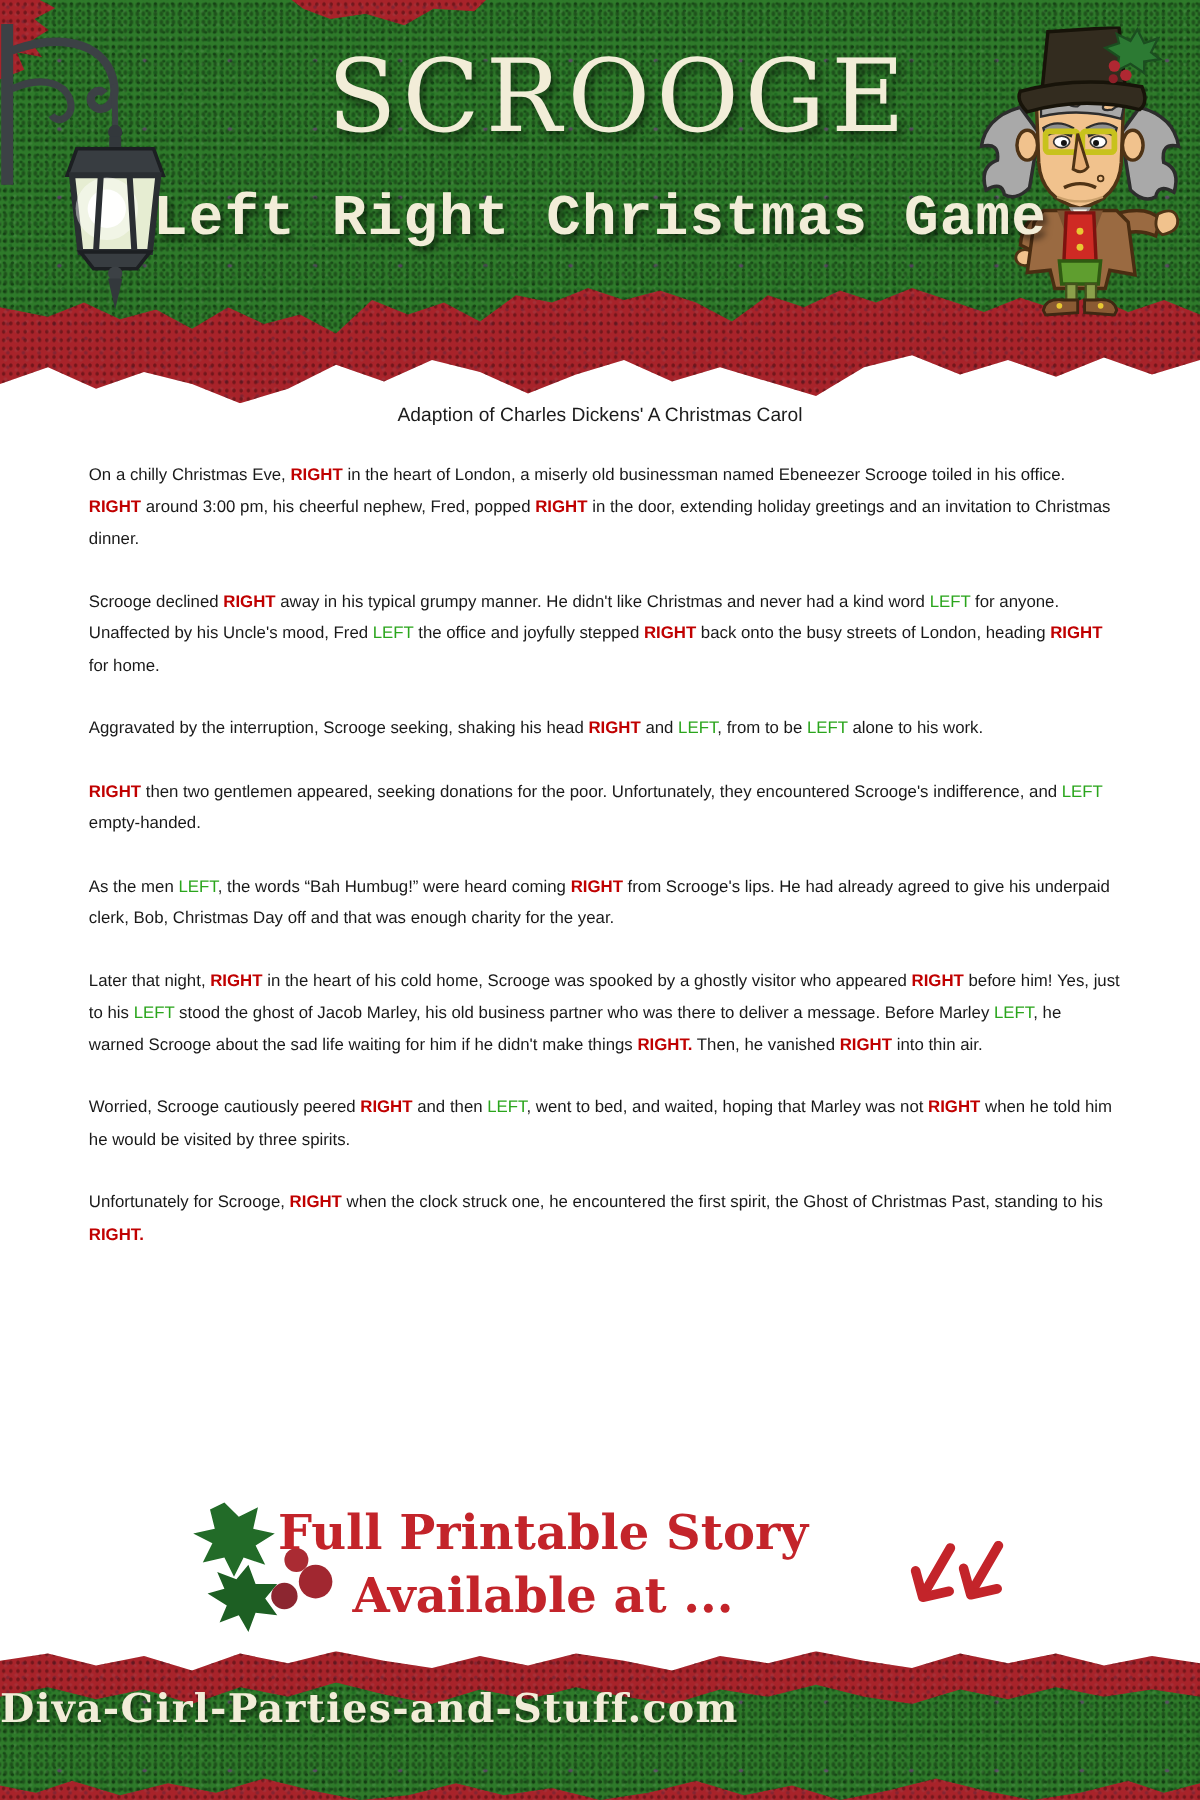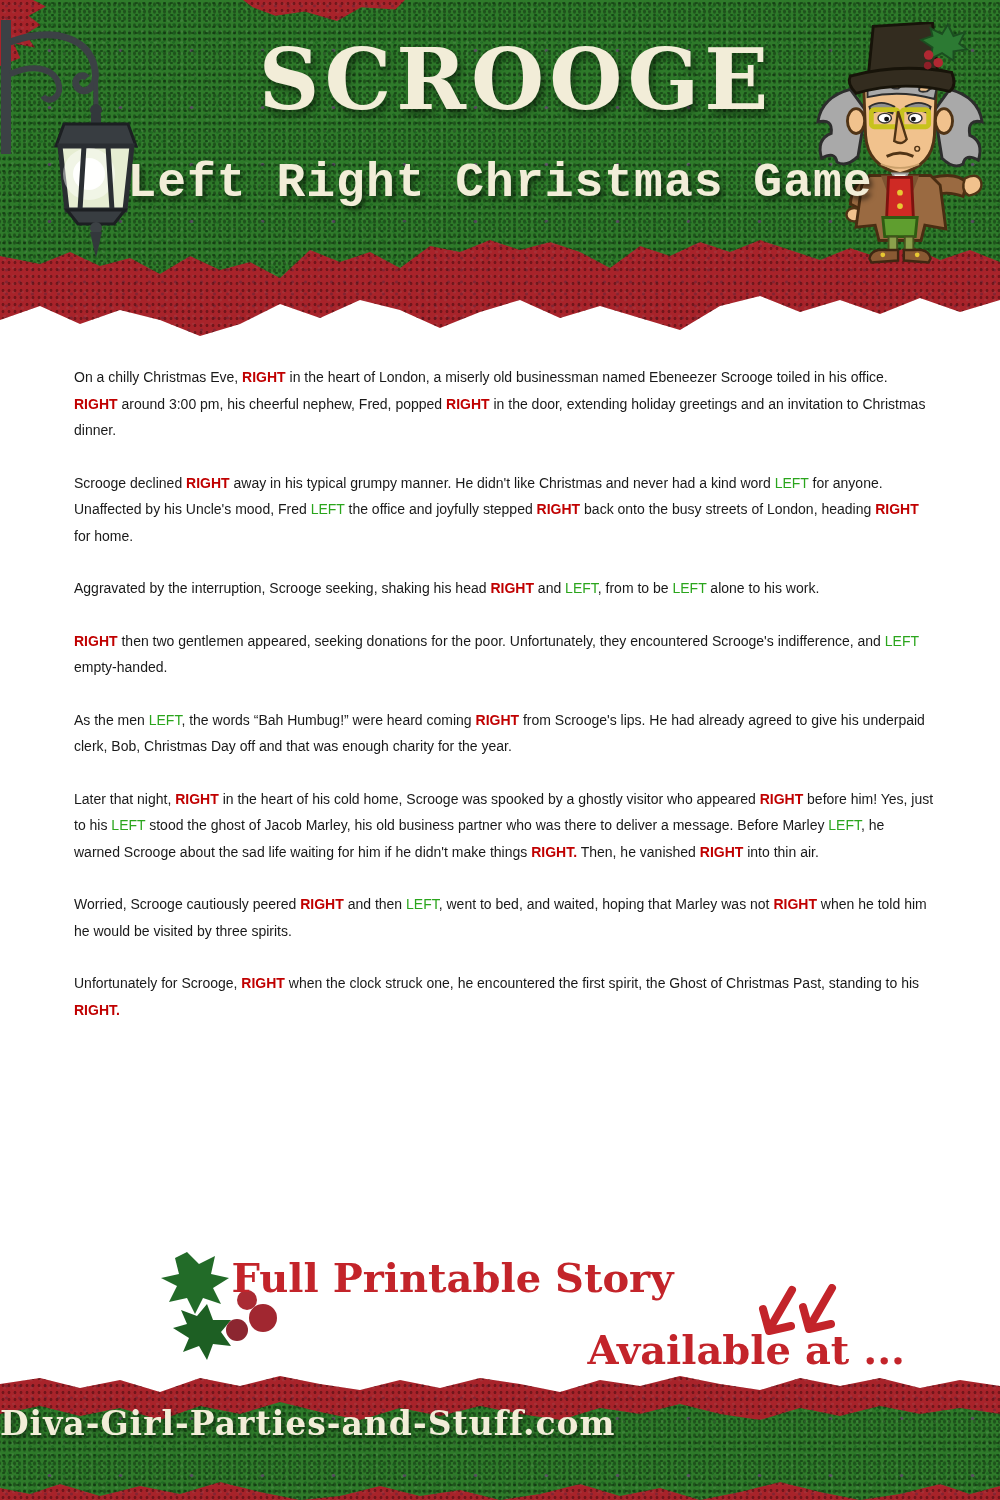--- a/index.html
+++ b/index.html
@@ -39,40 +39,40 @@
       82% 260px,79% 250px,76% 240px,73% 252px,70% 242px,67% 256px,64% 246px,61% 268px,58% 252px,
       55% 242px,52% 250px,49% 240px,46% 252px,43% 246px,40% 268px,37% 252px,34% 262px,31% 250px,
       28% 278px,25% 262px,22% 270px,19% 256px,16% 274px,13% 258px,10% 266px,7% 252px,4% 264px,0 256px);}
   .blob-tl{position:absolute;top:0;left:0;width:46px;height:66px;z-index:3;
     clip-path:polygon(0 0,72% 0,100% 10%,62% 24%,88% 38%,55% 52%,76% 72%,30% 66%,44% 88%,0 100%);}
   .blob-tm{position:absolute;top:0;left:243px;width:162px;height:21px;z-index:3;
     clip-path:polygon(0 0,100% 0,94% 45%,73% 35%,58% 100%,38% 55%,20% 75%,6% 35%);}
   .lamp{position:absolute;top:12px;left:0;z-index:3;}
   .scrooge{position:absolute;top:22px;right:14px;z-index:4;}
   .titles{position:absolute;top:30px;left:0;width:100%;text-align:center;z-index:4;}
-  .title{font-family:"DejaVu Serif",serif;font-weight:700;font-size:84px;line-height:100px;
+  .title{font-family:"DejaVu Serif",serif;font-weight:400;font-size:84px;line-height:100px;
          letter-spacing:5px;color:var(--cream,#f2edd8);text-shadow:3px 5px 7px rgba(0,0,0,.5);padding-left:32px;}
   .subtitle{margin-top:26px;font-family:Liberation Mono, monospace;font-weight:700;font-size:48px;
          color:var(--cream,#f2edd8);letter-spacing:1px;text-shadow:3px 4px 5px rgba(0,0,0,.55);}
 
   
   .story{position:absolute;top:338px;left:0;width:1000px;z-index:1;}
   .adaption{text-align:center;font-size:16px;color:#1c1c1c;}
   .paragraphs{margin-top:26px;padding:0 66px 0 74px;font-size:14px;line-height:26.5px;color:#191919;}
   .paragraphs p{margin:0 0 26px 0;}
   .wr{color:var(--right-word,#c00000);font-weight:700;}
   .wl{color:var(--left-word,#2aa51c);font-weight:400;}
 
   
   .promo{position:absolute;top:1248px;left:0;width:905px;height:125px;z-index:2;}
   .holly{position:absolute;left:143px;top:0;}
   .promo-text{position:absolute;left:0;top:6px;width:100%;text-align:center;
       font-family:"DejaVu Serif",serif;font-weight:700;color:var(--promo-red,#c3242a);}
   .promo-line1{font-size:40px;line-height:48px;}
-  .promo-line2{font-size:40px;line-height:48px;margin-top:24px;text-align:right;}
+  .promo-line2{font-size:40px;line-height:48px;margin-top:4px;}
   .arrows{position:absolute;left:750px;top:36px;}
 
   
   .bottom-band{position:absolute;top:1368px;left:0;width:1000px;height:132px;}
   .band-red{position:absolute;top:0;left:0;width:100%;height:132px;z-index:1;
     clip-path:polygon(0 16px,4% 10px,8% 20px,12% 12px,16% 24px,20% 10px,24% 18px,28% 8px,32% 16px,
       36% 22px,40% 12px,44% 20px,48% 10px,52% 16px,56% 24px,60% 12px,64% 18px,68% 8px,72% 16px,
       76% 22px,80% 10px,84% 18px,88% 10px,92% 20px,96% 12px,100% 18px,100% 100%,0 100%);}
   .band-green{position:absolute;top:0;left:0;width:100%;height:132px;z-index:2;
     clip-path:polygon(0 46px,4% 38px,8% 48px,12% 40px,16% 52px,20% 38px,24% 46px,28% 34px,32% 44px,
@@ -160,20 +160,21 @@
       <circle cx="108" cy="243" r="2.5" fill="#e8c832"></circle>
     </svg>
 
     <div class="titles">
       <div class="title">SCROOGE</div>
       <div class="subtitle">Left Right Christmas Game</div>
     </div>
   </div>
 
   <div class="story">
+    <div class="adaption">Adaption of Charles Dickens' A Christmas Carol</div>
     <div class="paragraphs">
         <p><span>On a chilly Christmas Eve, </span><span class="wr">RIGHT</span><span> in the heart of London, a miserly old businessman named Ebeneezer Scrooge toiled in his office. </span><span class="wr">RIGHT</span><span> around 3:00 pm, his cheerful nephew, Fred, popped </span><span class="wr">RIGHT</span><span> in the door, extending holiday greetings and an invitation to Christmas dinner.</span></p>
         <p><span>Scrooge declined </span><span class="wr">RIGHT</span><span> away in his typical grumpy manner. He didn't like Christmas and never had a kind word </span><span class="wl">LEFT</span><span> for anyone.  Unaffected by his Uncle's mood, Fred </span><span class="wl">LEFT</span><span> the office and joyfully stepped </span><span class="wr">RIGHT</span><span> back onto the busy streets of London, heading </span><span class="wr">RIGHT</span><span> for home.</span></p>
         <p><span>Aggravated by the interruption, Scrooge seeking, shaking his head </span><span class="wr">RIGHT</span><span> and </span><span class="wl">LEFT</span><span>, from to be </span><span class="wl">LEFT</span><span> alone to his work.</span></p>
         <p><span class="wr">RIGHT</span><span> then two gentlemen appeared, seeking donations for the poor.  Unfortunately, they encountered Scrooge's indifference, and </span><span class="wl">LEFT</span><span> empty-handed.</span></p>
         <p><span>As the men </span><span class="wl">LEFT</span><span>, the words “Bah Humbug!” were heard coming </span><span class="wr">RIGHT</span><span> from Scrooge's lips. He had already agreed to give his underpaid clerk, Bob, Christmas Day off and that was enough charity for the year.</span></p>
         <p><span>Later that night, </span><span class="wr">RIGHT</span><span> in the heart of his cold home, Scrooge was spooked by a ghostly visitor who appeared </span><span class="wr">RIGHT</span><span> before him! Yes, just to his </span><span class="wl">LEFT</span><span> stood the ghost of Jacob Marley, his old business partner who was there to deliver a message. Before Marley </span><span class="wl">LEFT</span><span>, he warned Scrooge about the sad life waiting for him if he didn't make things </span><span class="wr">RIGHT.</span><span> Then, he vanished </span><span class="wr">RIGHT</span><span> into thin air.</span></p>
         <p><span>Worried, Scrooge cautiously peered </span><span class="wr">RIGHT</span><span> and then </span><span class="wl">LEFT</span><span>, went to bed, and waited, hoping that Marley was not </span><span class="wr">RIGHT</span><span> when he told him he would be visited by three spirits.</span></p>
         <p><span>Unfortunately for Scrooge, </span><span class="wr">RIGHT</span><span> when the clock struck one, he encountered the first spirit, the Ghost of Christmas Past, standing to his </span><span class="wr">RIGHT.</span></p>
       </div>

